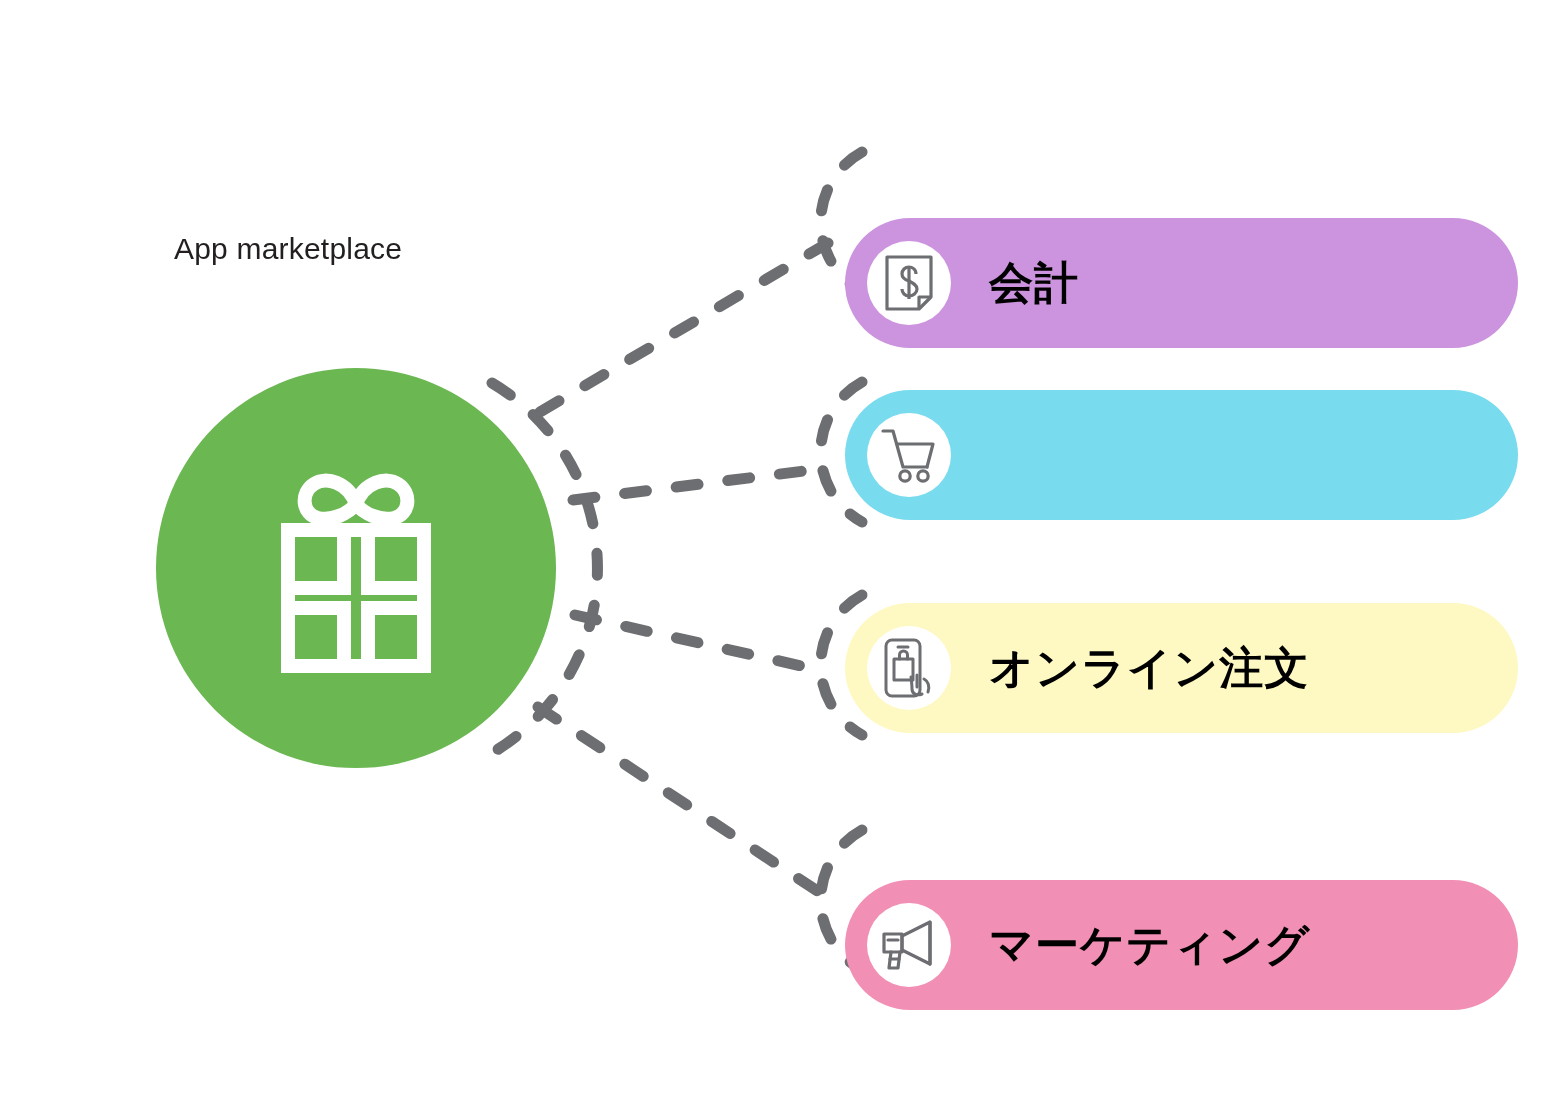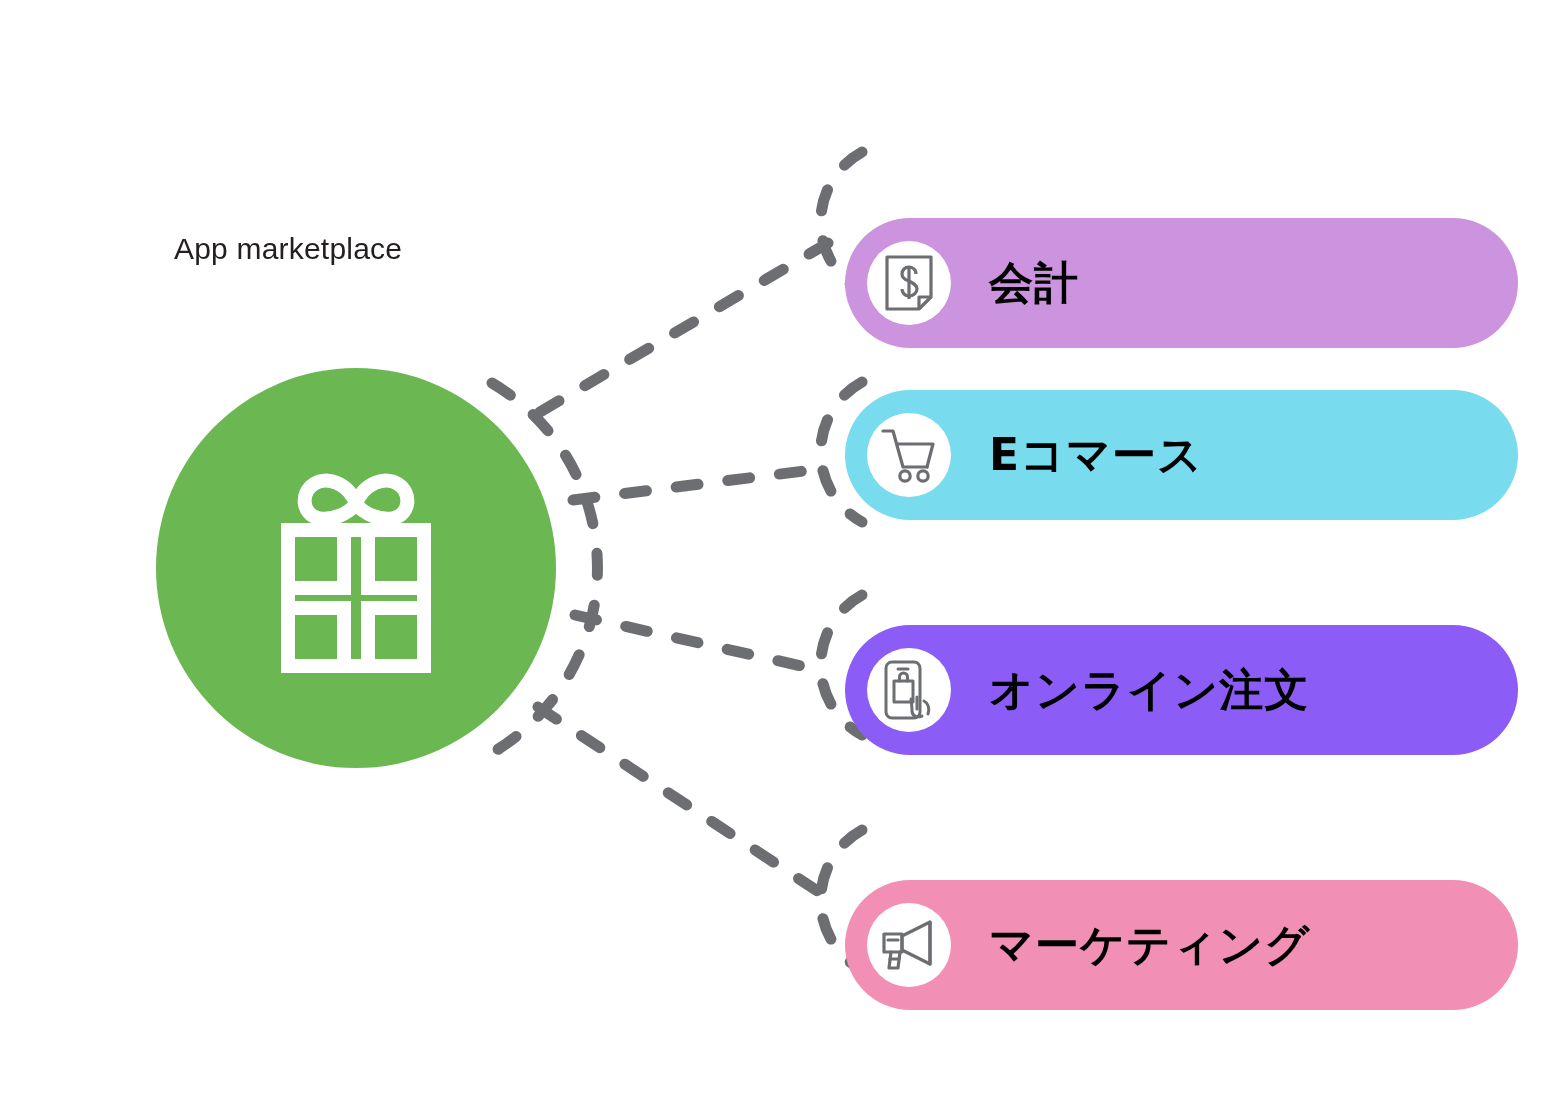--- a/index.html
+++ b/index.html
@@ -150,24 +150,23 @@
     <span class="bar-icon">
       <svg width="58" height="56" viewBox="0 0 58 56">
         <g fill="none" stroke="#6D6E71" stroke-width="3.2" stroke-linecap="round" stroke-linejoin="round">
           <path d="M3 4 H13 L23 40 H47"></path>
           <path d="M17 17 H53 L47 40"></path>
           <circle cx="25" cy="49" r="5.2"></circle>
           <circle cx="43" cy="49" r="5.2"></circle>
         </g>
       </svg>
     </span>
-    <span class="bar-label">Eコマース</span>
   </div>
 
-  <div class="bar" id="bar-2" style="background: #8b5cf6; margin-top: 22px;">
+  <div class="bar" id="bar-2" style="background: #fef9c3;">
     <span class="bar-icon">
       <svg width="56" height="62" viewBox="0 0 56 62">
         <g fill="none" stroke="#6D6E71" stroke-width="3" stroke-linecap="round" stroke-linejoin="round">
           <rect x="5" y="3" width="34" height="56" rx="6"></rect>
           <path d="M17 10 H27"></path>
           <rect x="13" y="22" width="19" height="21"></rect>
           <path d="M18.5 22 V18 A4 4 0 0 1 26.5 18 V22"></path>
           <path d="M30 40 C30 40, 31 48, 31 52 C31 57, 36 59, 41 57"></path>
           <path d="M36 38 L36 50"></path>
           <path d="M43 42 C47 44, 49 49, 47 55"></path>

